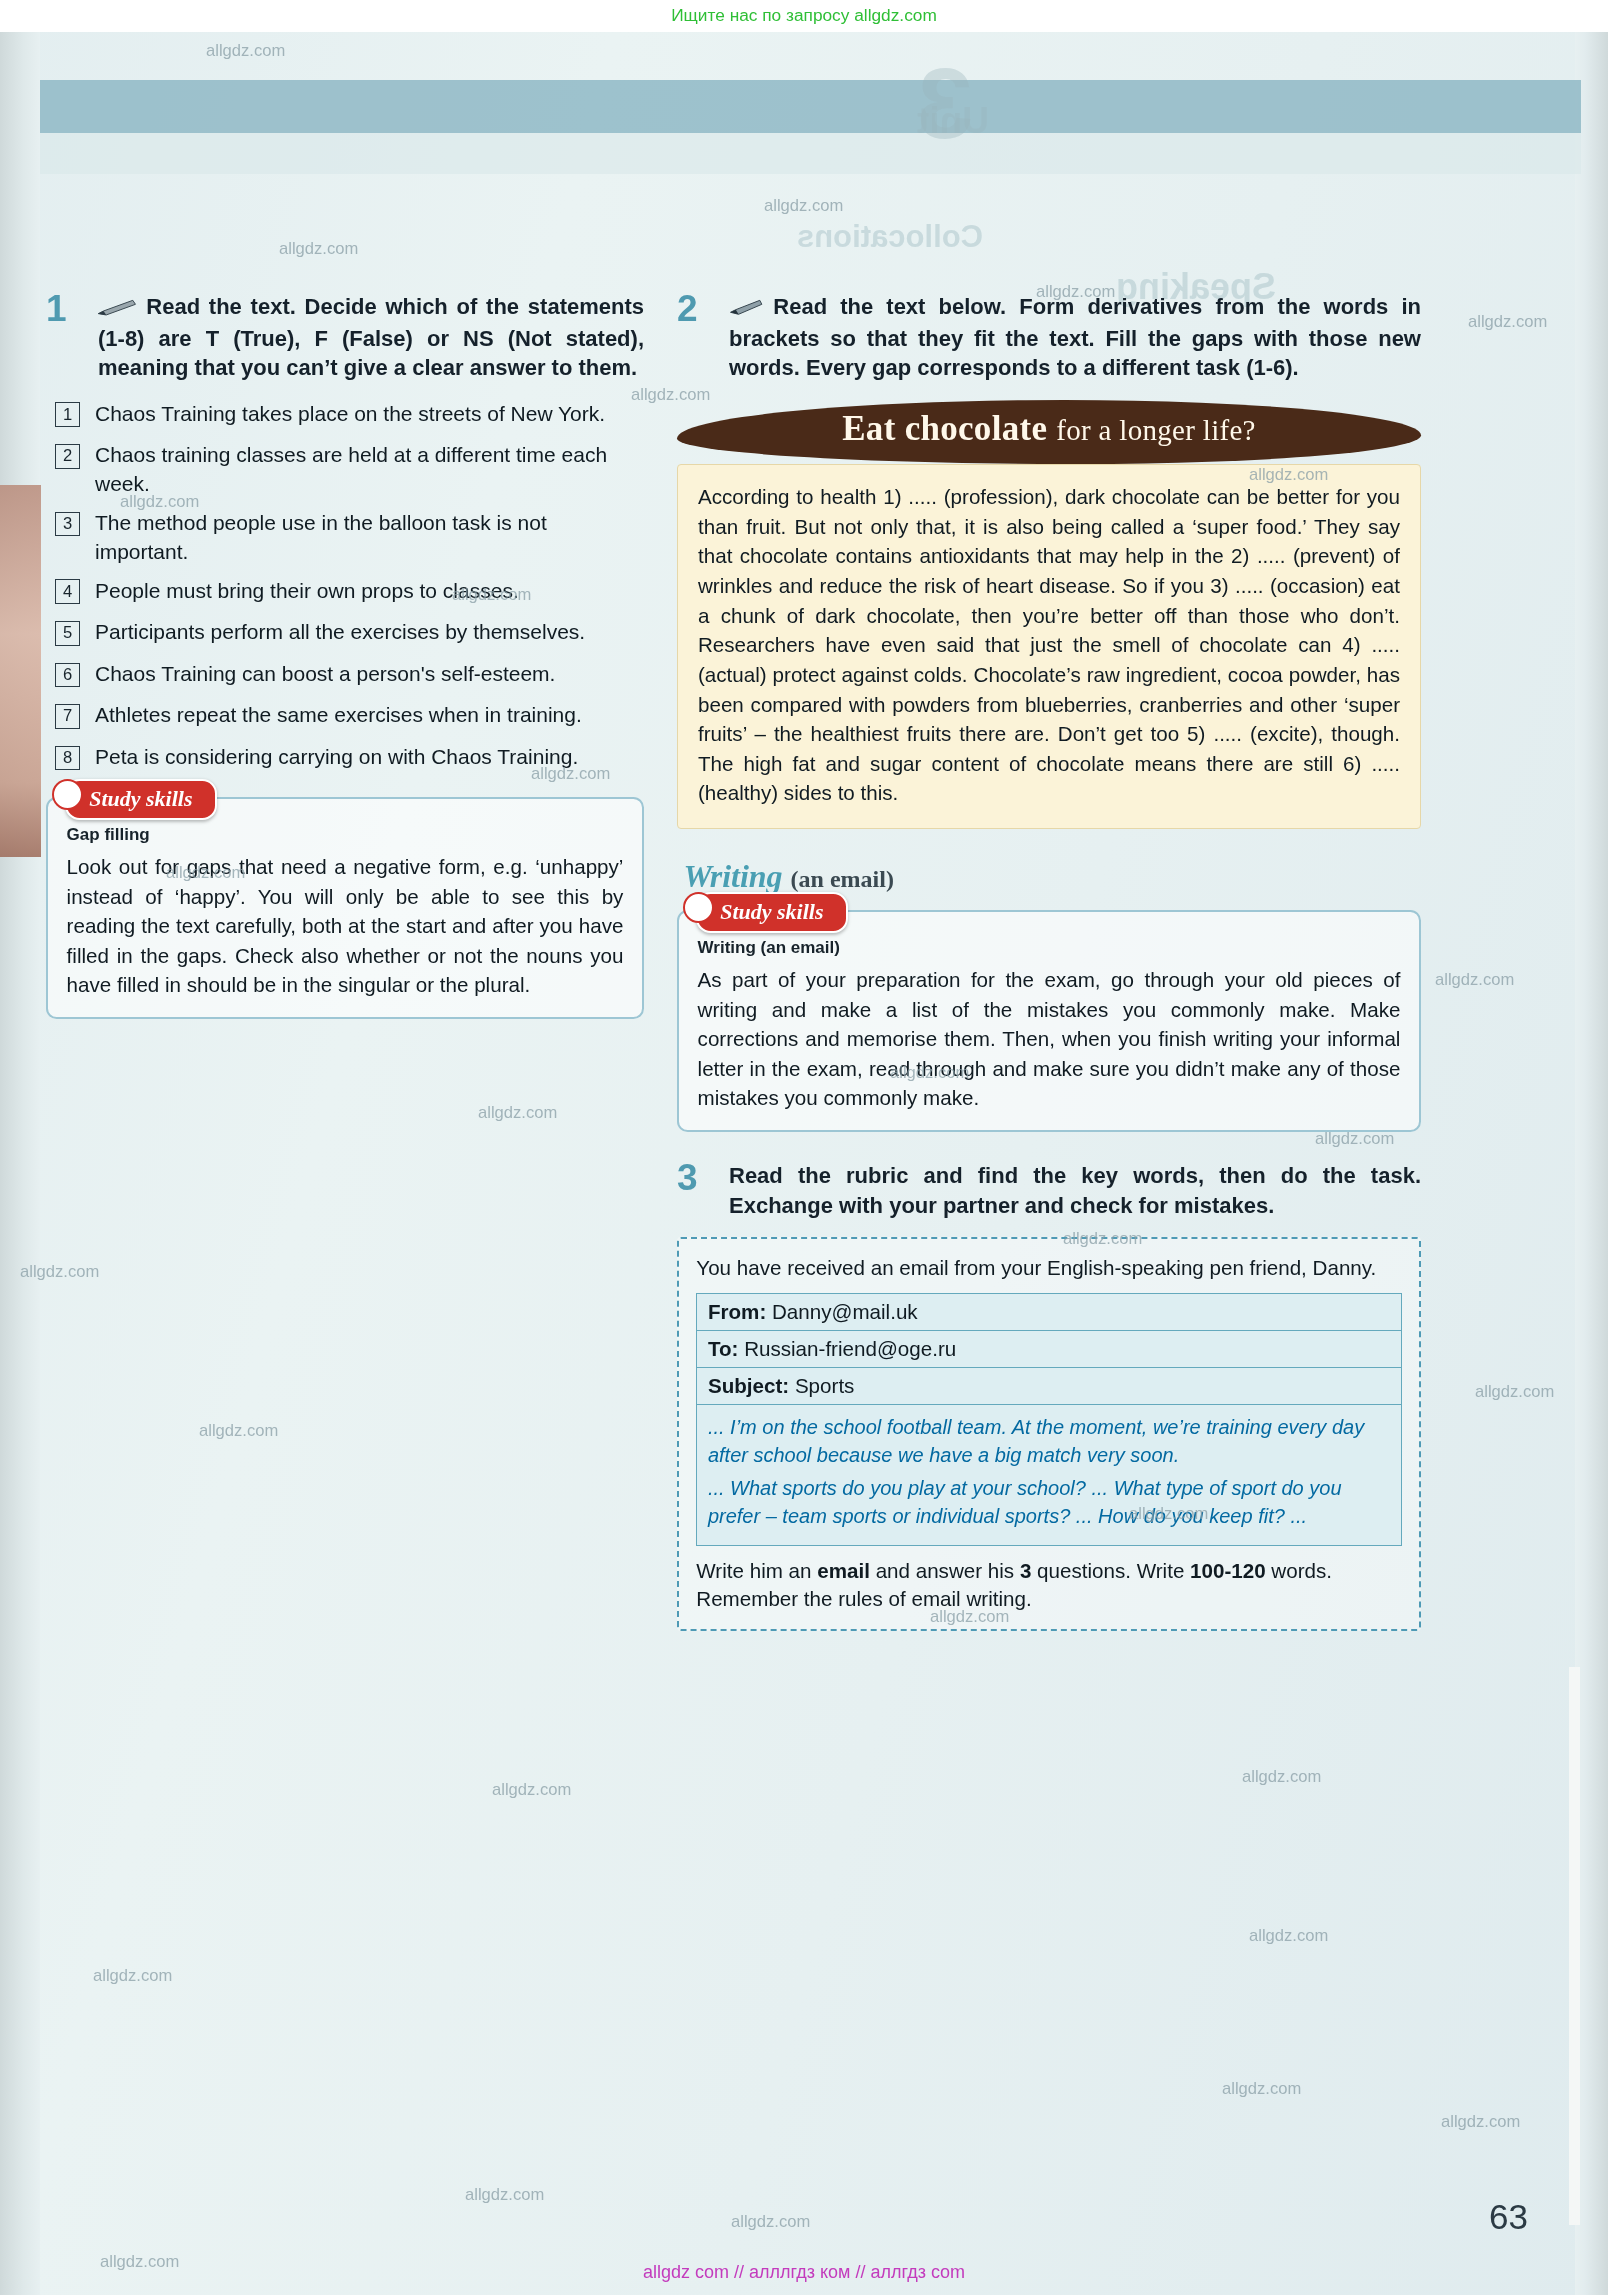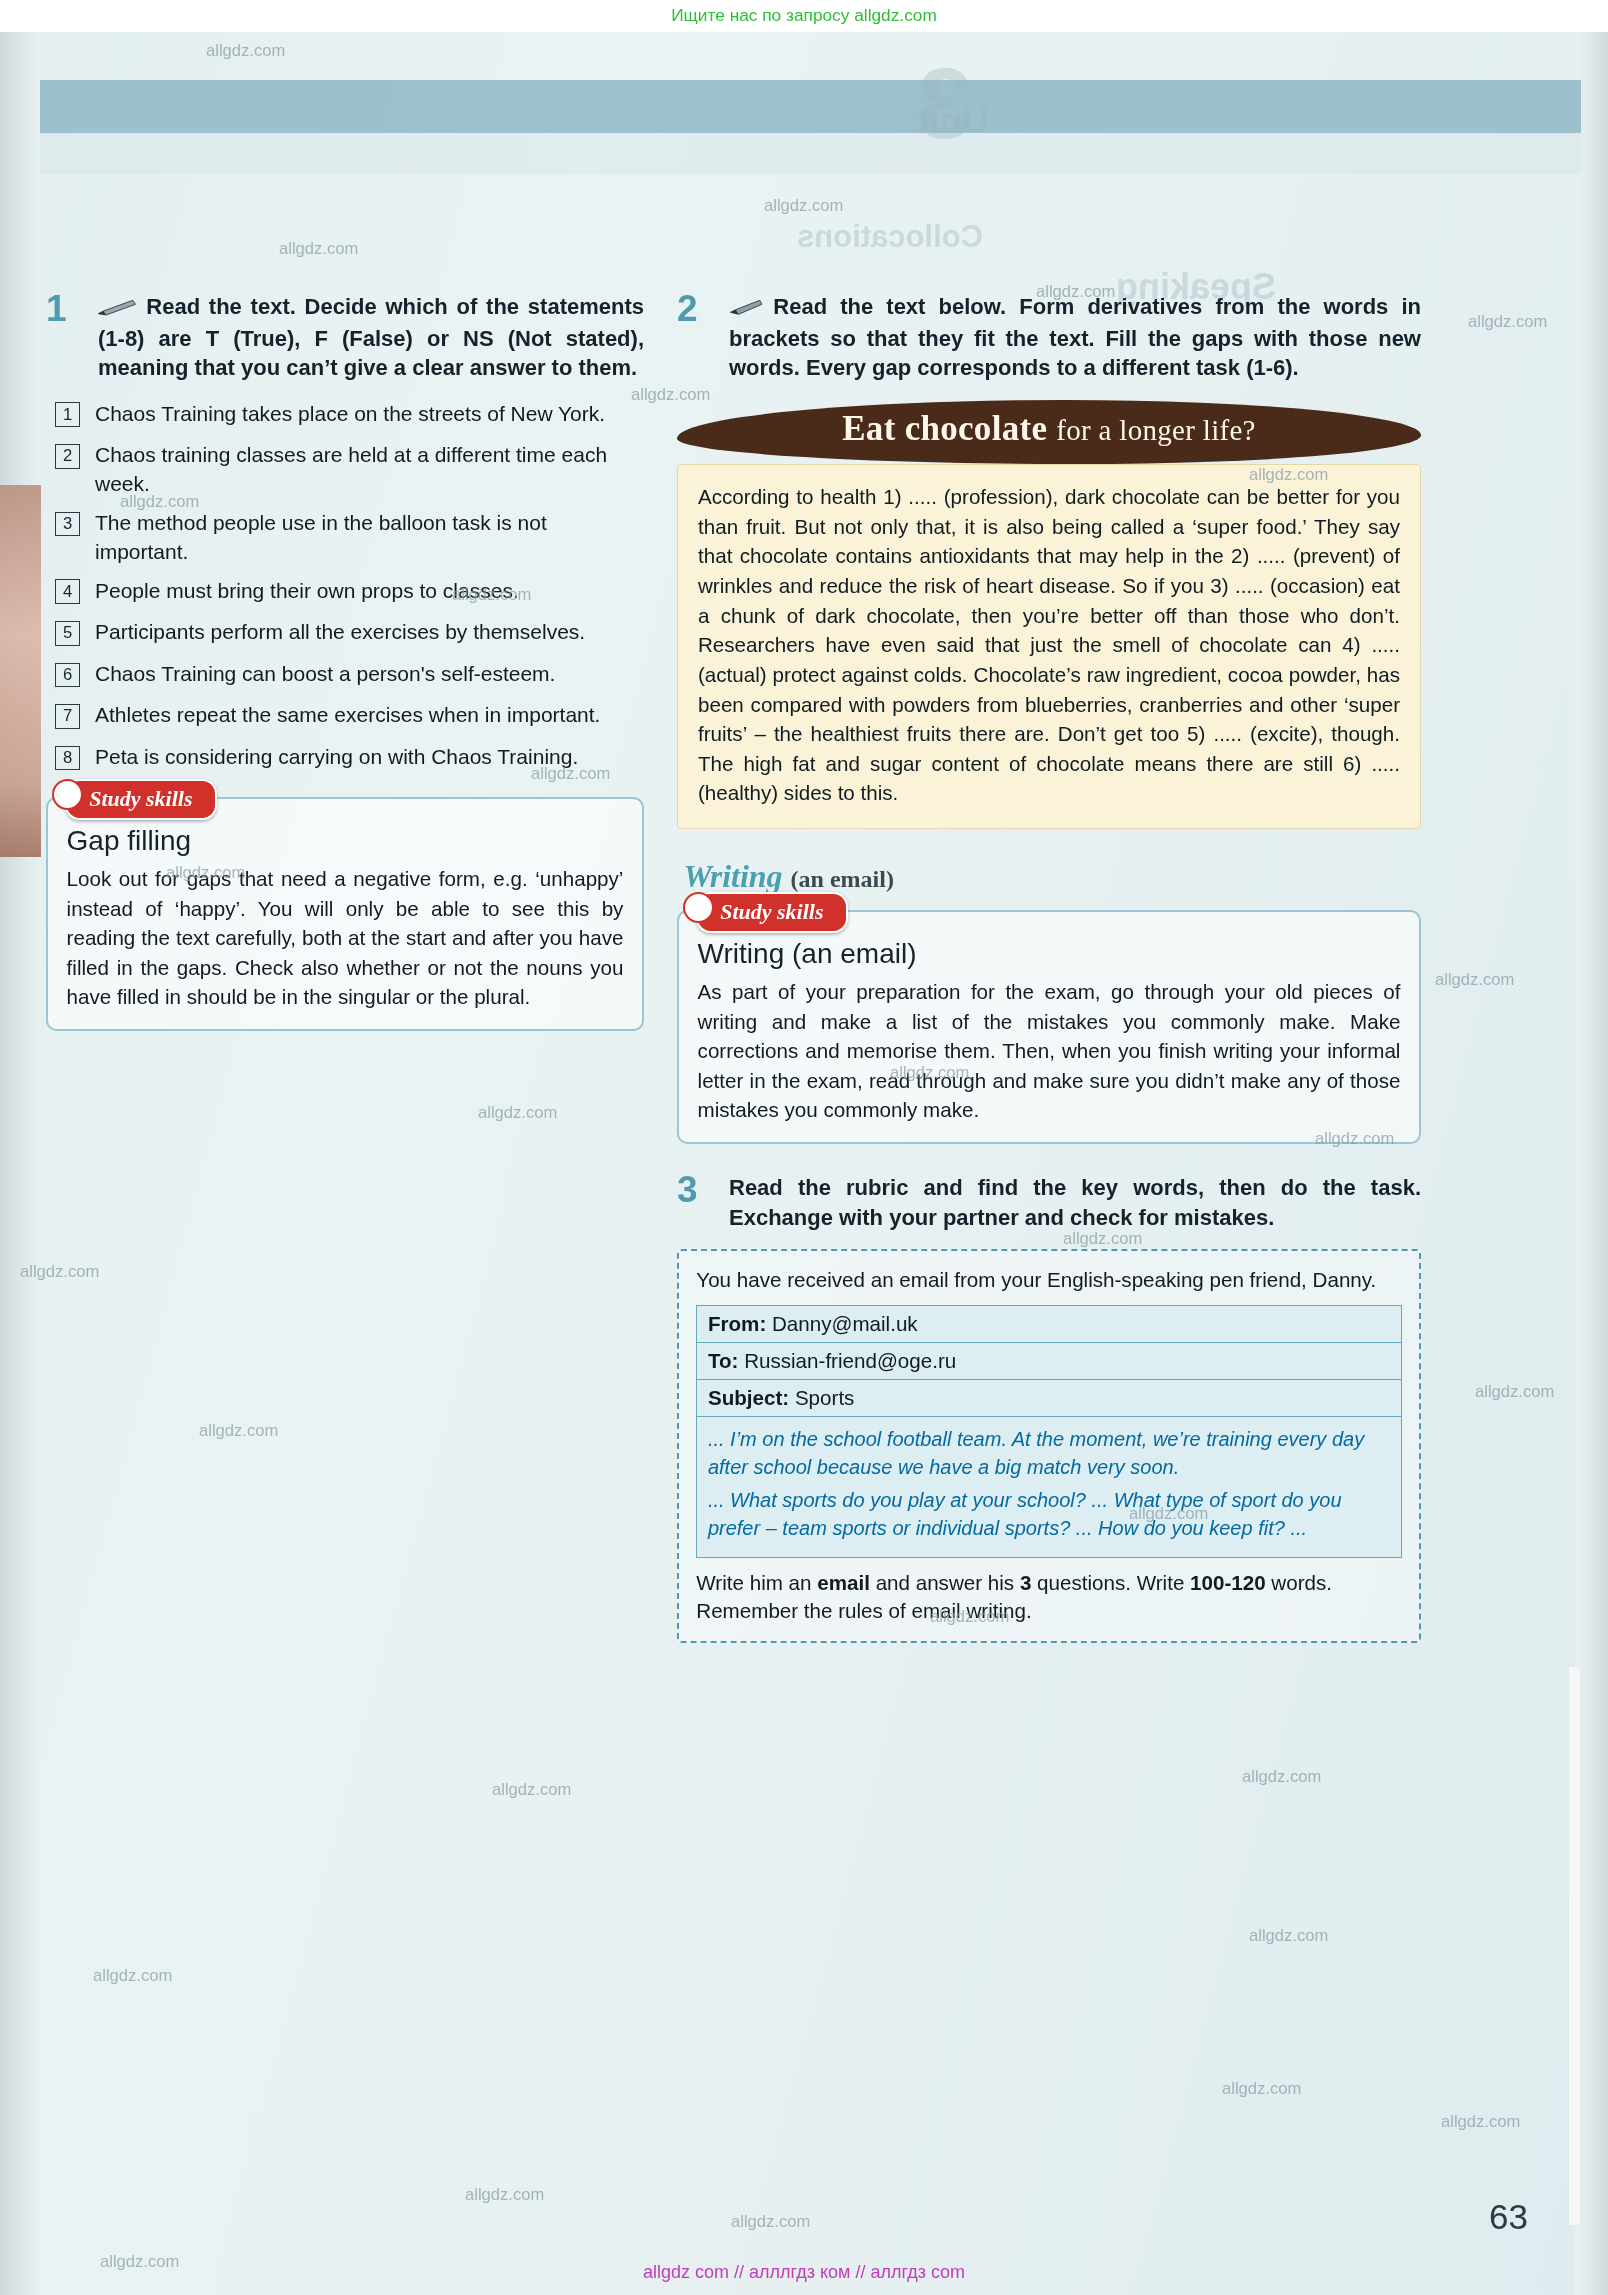--- a/index.html
+++ b/index.html
@@ -107,21 +107,21 @@
     font-family:"Liberation Serif",serif;
   }
   .study-badge::before{
     content:"";position:absolute;left:-14.6px;top:-2.7px;width:31px;height:31px;
     border-radius:50%;background:#ffffff;border:2.7px solid #d0312a;box-sizing:border-box;
   }
   .study-box{
     border:2px solid #9dc6d4;border-radius:10.6px;background:rgba(255,255,255,.55);
     padding:26.6px 18.6px 17.3px 18.6px;
   }
-  .study-title{font-size:28px;font-weight:normal;color:#17232b;margin-bottom:6.6px;font-family:"Liberation Sans",sans-serif;}
+  .study-title{font-size:17px;font-weight:bold;color:#17232b;margin-bottom:6.6px;font-family:"Liberation Sans",sans-serif;}
   .study-body{font-size:20.6px;line-height:1.44;color:#101b22;text-align:justify;font-family:"Liberation Sans",sans-serif;}
   
   .choco-banner{
     position:relative;height:64px;margin-bottom:0;
   }
   .choco-blob{
     position:absolute;left:0;top:0;width:744px;height:64px;
     background:#4a2a18;
     border-radius:52% 48% 46% 54% / 60% 55% 45% 40%;
   }
@@ -220,21 +220,21 @@
       <div class="stmt">
         <span class="stmt-box">5</span>
         <span class="stmt-text">Participants perform all the exercises by themselves.</span>
       </div>
       <div class="stmt">
         <span class="stmt-box">6</span>
         <span class="stmt-text">Chaos Training can boost a person's self-esteem.</span>
       </div>
       <div class="stmt">
         <span class="stmt-box">7</span>
-        <span class="stmt-text">Athletes repeat the same exercises when in important.</span>
+        <span class="stmt-text">Athletes repeat the same exercises when in training.</span>
       </div>
       <div class="stmt">
         <span class="stmt-box">8</span>
         <span class="stmt-text">Peta is considering carrying on with Chaos Training.</span>
       </div>
     </div>
 
 
     <div class="study-wrap">
       <div class="study-badge">Study skills</div>

